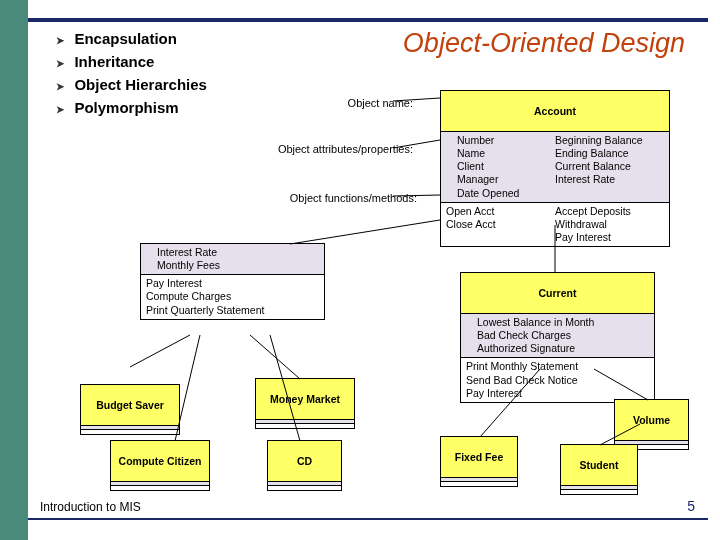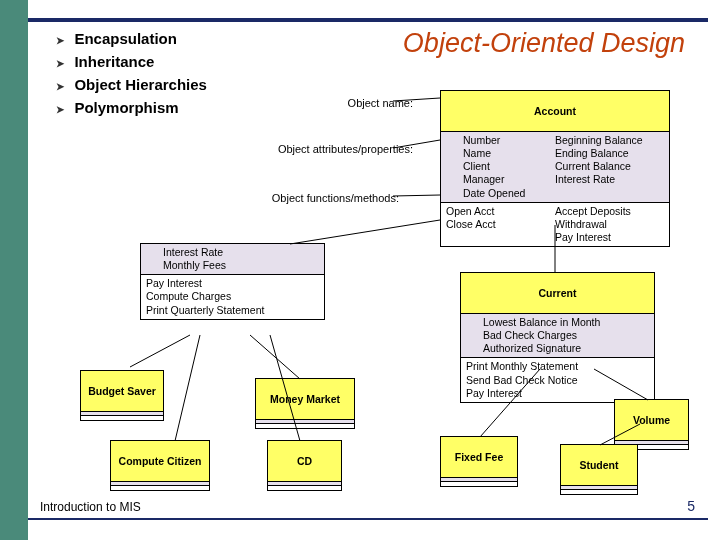--- a/index.html
+++ b/index.html
@@ -67,21 +67,21 @@
   .class-name {
     background: #ffff66;
     border-bottom: 1px solid #000;
     text-align: center;
     font-weight: bold;
     padding: 14px 4px;
   }
   .class-attrs {
     background: #e6e0ec;
     border-bottom: 1px solid #000;
-    padding: 2px 22px;
+    padding: 2px 16px;
     line-height: 1.25;
   }
   .class-methods {
     padding: 2px 5px;
     line-height: 1.25;
   }
   .row2col { display: flex; }
   .row2col > div { flex: 1; }
   .small-box .class-attrs, .small-box .class-methods { height: 4px; padding: 0; }
   .footer-left {
@@ -113,21 +113,21 @@
 
 <ul class="bullets">
   <li>Encapsulation</li>
   <li>Inheritance</li>
   <li>Object Hierarchies</li>
   <li>Polymorphism</li>
 </ul>
 
 <div class="label-right" style="left:260px;top:97px;width:130px">Object name:</div>
 <div class="label-right" style="left:220px;top:143px;width:170px">Object attributes/properties:</div>
-<div class="label-right" style="left:216px;top:192px;width:160px">Object functions/methods:</div>
+<div class="label-right" style="left:234px;top:192px;width:160px">Object functions/methods:</div>
 
 <div class="class-box" style="left:440px;top:90px;width:230px">
   <div class="class-name">Account</div>
   <div class="class-attrs row2col">
     <div style="white-space:pre">Number
 Name
 Client
 Manager
 Date Opened</div>
     <div style="white-space:pre">Beginning Balance
@@ -155,21 +155,21 @@
 <div class="class-box" style="left:460px;top:272px;width:195px">
   <div class="class-name">Current</div>
   <div class="class-attrs" style="white-space:pre">Lowest Balance in Month
 Bad Check Charges
 Authorized Signature</div>
   <div class="class-methods" style="white-space:pre">Print Monthly Statement
 Send Bad Check Notice
 Pay Interest</div>
 </div>
 
-<div class="class-box small-box" style="left:80px;top:370px;width:84px">
+<div class="class-box small-box" style="left:80px;top:384px;width:100px">
   <div class="class-name">Budget Saver</div>
   <div class="class-attrs"></div>
   <div class="class-methods"></div>
 </div>
 
 <div class="class-box small-box" style="left:255px;top:378px;width:100px">
   <div class="class-name">Money Market</div>
   <div class="class-attrs"></div>
   <div class="class-methods"></div>
 </div>

